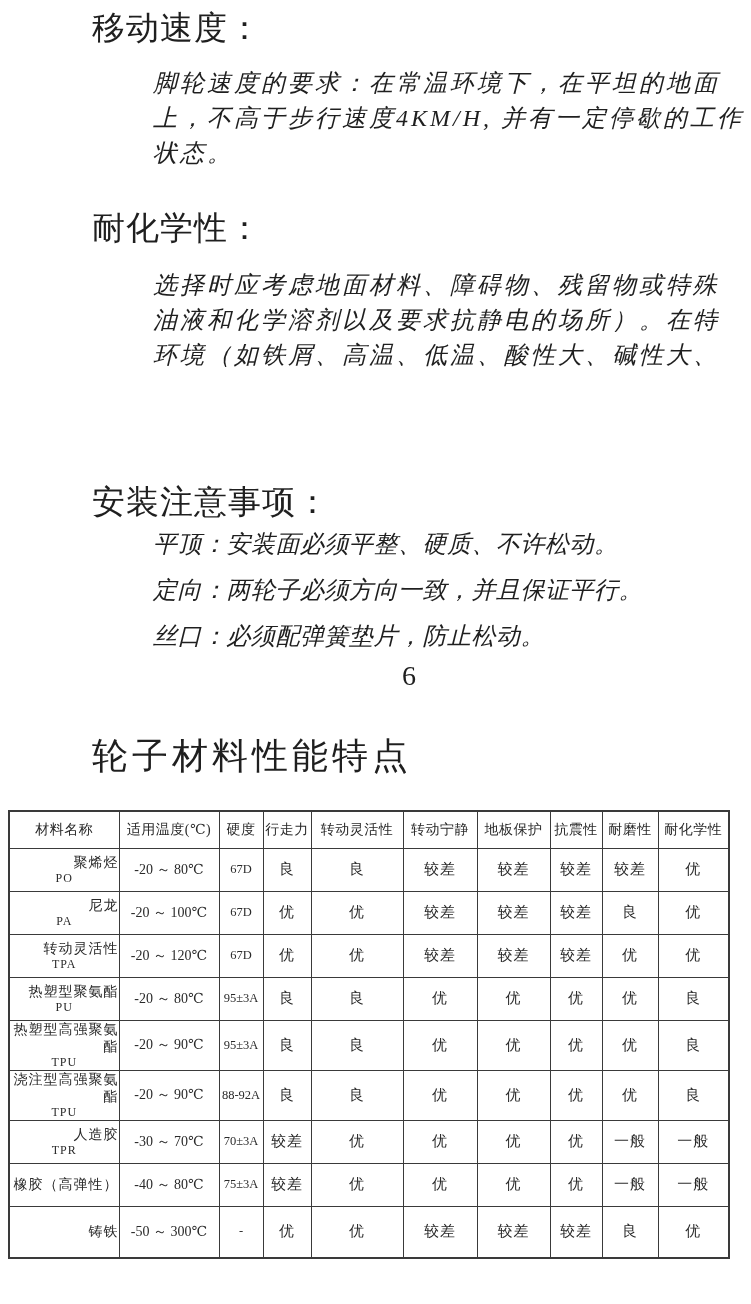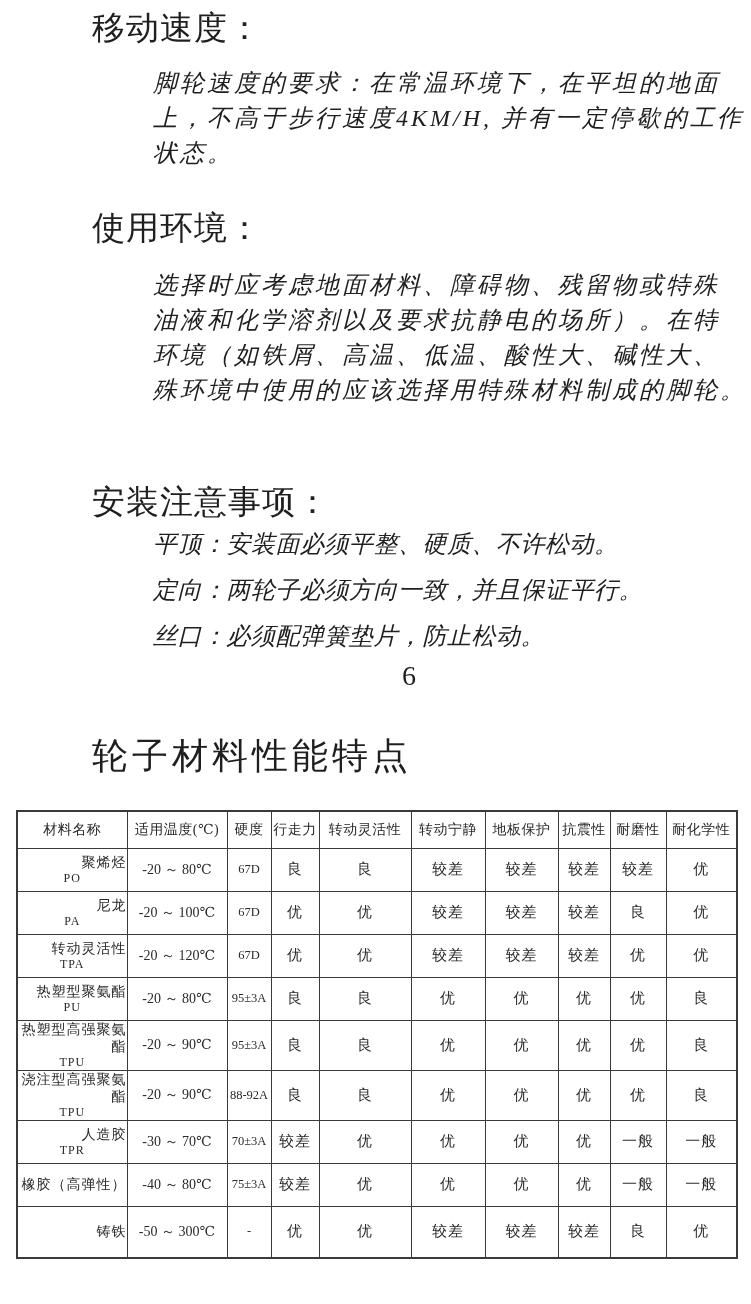--- a/index.html
+++ b/index.html
@@ -48,21 +48,21 @@
     margin:0;
     font-weight:normal;
     font-size:36px;
     line-height:1.3;
     letter-spacing:4px;
     white-space:nowrap;
     text-align:center;
   }
   table.mat-table{
     position:absolute;
-    left:16px;top:810px;
+    left:8px;top:810px;
     width:720px;
     border-collapse:collapse;
     table-layout:fixed;
     border:2px solid #3a3a3a;
   }
   .mat-table th,.mat-table td{
     border:1px solid #3a3a3a;
     text-align:center;
     vertical-align:middle;
     padding:0;
@@ -89,26 +89,25 @@
 
 <div class="page">
 
   <h2 class="h" style="top:10px">移动速度：</h2>
   <div class="para" style="top:66px">
       <div class="tline">脚轮速度的要求：在常温环境下，在平坦的地面</div>
       <div class="tline">上，不高于步行速度4KM/H, 并有一定停歇的工作</div>
       <div class="tline">状态。</div>
     </div>
 
-  <h2 class="h" style="top:210px">使用环境：</h2>
+  <h2 class="h" style="top:210px">耐化学性：</h2>
   <div class="para" style="top:268px">
       <div class="tline">选择时应考虑地面材料、障碍物、残留物或特殊</div>
       <div class="tline">油液和化学溶剂以及要求抗静电的场所）。在特</div>
       <div class="tline">环境（如铁屑、高温、低温、酸性大、碱性大、</div>
-      <div class="tline">殊环境中使用的应该选择用特殊材料制成的脚轮。</div>
     </div>
 
   <h2 class="h" style="top:484px">安装注意事项：</h2>
   <div class="para wide-gap" style="top:521px">
       <div class="tline">平顶：安装面必须平整、硬质、不许松动。</div>
       <div class="tline">定向：两轮子必须方向一致，并且保证平行。</div>
       <div class="tline">丝口：必须配弹簧垫片，防止松动。</div>
     </div>
 
   <div class="pagenum">6</div>

